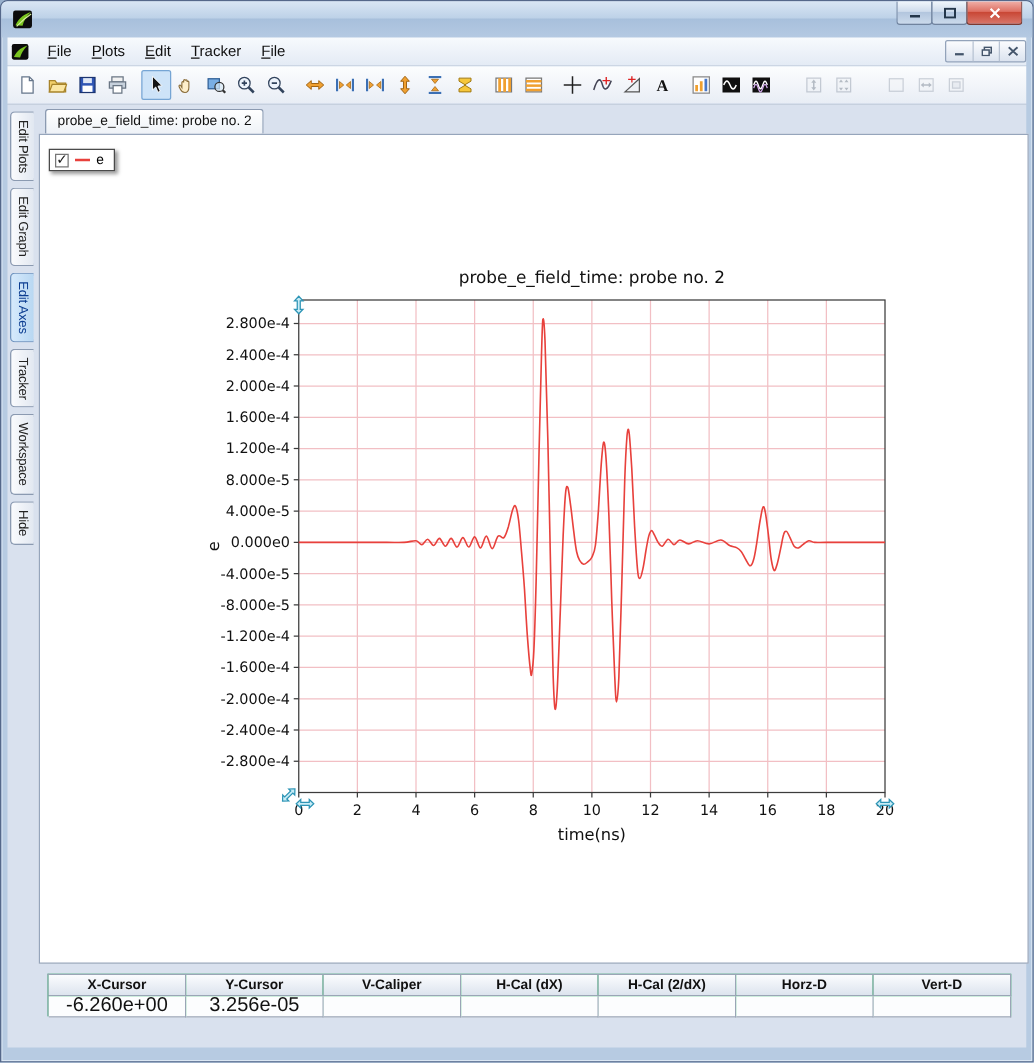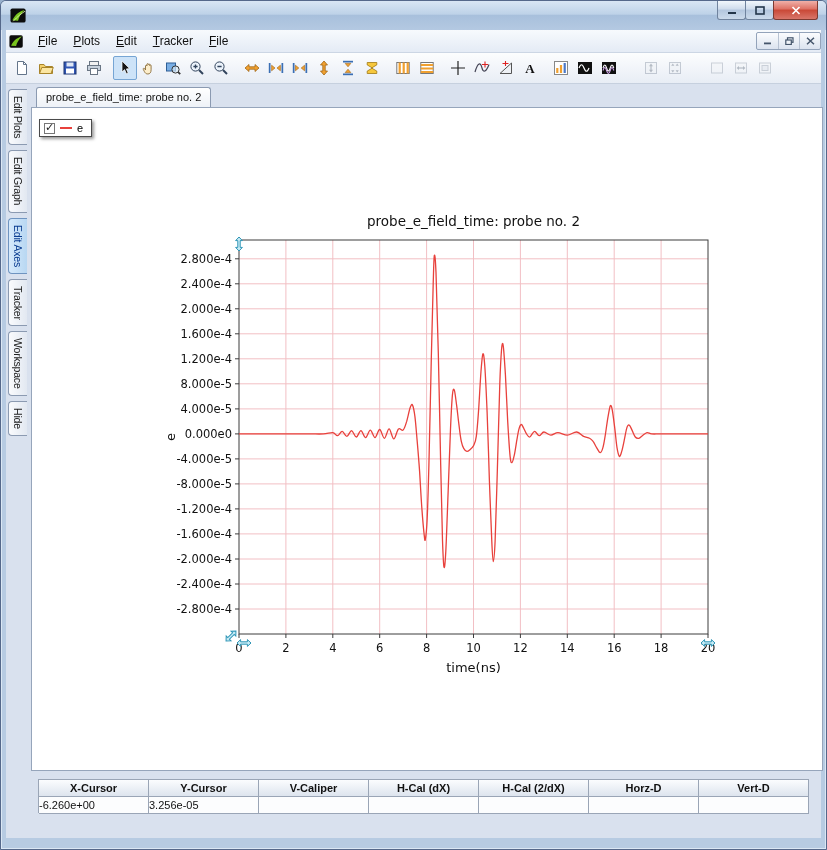--- a/index.html
+++ b/index.html
@@ -60,21 +60,21 @@
 
   
   .legend { position:absolute; top:11px; left:7px; display:flex; align-items:center; gap:5px; background:#fff; border:1px solid #4a4a4a; box-shadow:2px 2px 3px rgba(0,0,0,.4); padding:2px 8px 2px 4px; font-size:11px; cursor:default; }
   .legend-checkbox { width:11px; height:11px; background:#fff; border:1px solid #777; position:relative; }
   .legend-checkbox::after { content:"✓"; position:absolute; left:0px; top:-3px; font-size:11px; color:#1a1a1a; }
   .legend-swatch { width:12px; height:2px; background:#e8413c; }
 
   
   .status-table { position:absolute; top:778px; left:37px; right:17px; height:34px; display:grid; grid-template-columns:repeat(7,1fr); grid-auto-rows:17px; border-left:1px solid #9aa5b6; border-top:1px solid #9aa5b6; background:#22c55e; }
   .st-h { background:linear-gradient(#fbfcfe,#dde4ee); border-right:1px solid #9aa5b6; border-bottom:1px solid #9aa5b6; font-size:11px; font-weight:bold; color:#111; text-align:center; line-height:16px; white-space:nowrap; overflow:hidden; }
-  .st-v { background:#fcfdfe; border-right:1px solid #9aa5b6; border-bottom:1px solid #9aa5b6; font-size:11px; color:#111; line-height:16px; }
+  .st-v { background:#fcfdfe; border-right:1px solid #9aa5b6; border-bottom:1px solid #9aa5b6; font-size:16px; color:#111; text-align:center; line-height:16px; }
 </style>
 </head>
 <body>
 
 <div class="window">
 
   <div class="titlebar">
     <span class="app-icon">
       <svg viewBox="0 0 18 18" width="17" height="17">
           <rect x="0.5" y="1.5" width="16" height="15" rx="2" fill="#0c0c0c"></rect>

